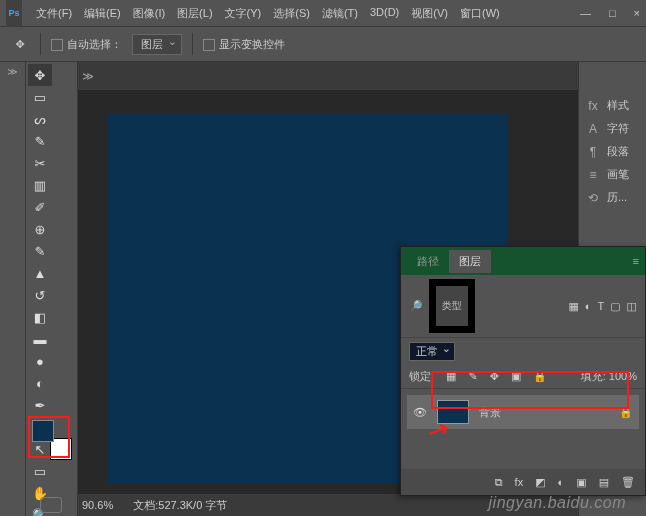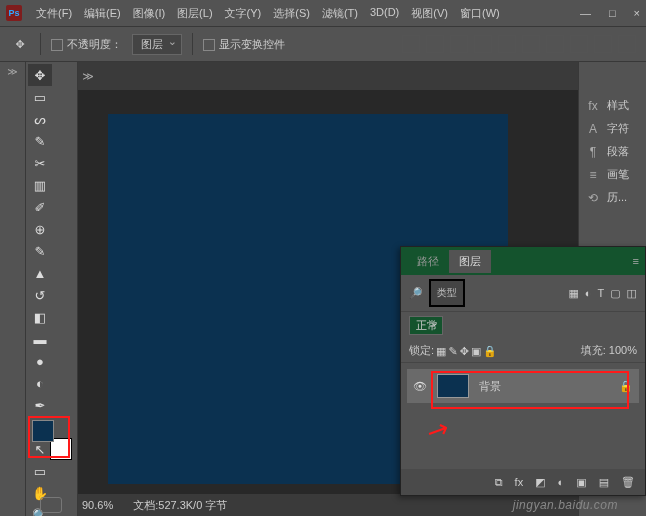--- a/index.html
+++ b/index.html
@@ -1,18 +1,18 @@
 <!DOCTYPE html>
 <html><head>
 <meta charset="utf-8">
 <style>
 *{margin:0;padding:0;box-sizing:border-box;font-family:"Microsoft YaHei",sans-serif;font-size:11px;color:#ccc;user-select:none}
 body{background:#535353;width:646px;height:516px;overflow:hidden;position:relative}
 .titlebar{height:26px;background:#535353;display:flex;align-items:center;padding:0 6px}
-.ps-logo{width:16px;height:16px;background:#7f1d1d;color:#31a8ff;font-weight:bold;font-size:9px;display:flex;align-items:center;justify-content:center;border-radius:2px;margin-right:10px}
+.ps-logo{width:16px;height:28px;background:#404040;color:#31a8ff;font-weight:bold;font-size:9px;display:flex;align-items:center;justify-content:center;border-radius:2px;margin-right:10px}
 .menu{display:flex;gap:4px}
 .menu span{padding:2px 4px;cursor:default}
 .winbtns{margin-left:auto;display:flex;gap:18px;color:#aaa;font-size:13px}
 .optbar{height:36px;background:#535353;border-top:1px solid #383838;border-bottom:1px solid #383838;display:flex;align-items:center;padding:0 10px;gap:10px}
 .optbar .ic{width:20px;height:20px;display:flex;align-items:center;justify-content:center;color:#ccc}
 .chk{width:12px;height:12px;border:1px solid #888;display:inline-block;margin-right:4px;vertical-align:middle}
 .drop{border:1px solid #666;padding:2px 18px 2px 8px;position:relative;background:#444}
 .drop::after{content:"⌄";position:absolute;right:4px;top:0;color:#aaa}
 .sep{width:1px;height:22px;background:#3a3a3a}
 .aligns{margin-left:auto;display:flex;gap:6px}
@@ -37,37 +37,37 @@
 .status{position:absolute;left:0;bottom:0;height:22px;background:#3a3a3a;width:100%;display:flex;align-items:center;padding:0 4px;gap:20px;color:#bbb}
 .rcol{width:68px;background:#535353;border-left:1px solid #383838;padding-top:32px}
 .rrow{display:flex;align-items:center;gap:6px;padding:4px 6px;color:#ccc}
 .rrow .ric{width:16px;text-align:center;color:#aaa;font-size:12px}
 .layerspanel{position:absolute;right:0;top:246px;width:246px;height:250px;background:#535353;border:1px solid #222;box-shadow:-2px 2px 6px rgba(0,0,0,.4)}
 .lp-tabs{height:28px;background:#14532d;display:flex;align-items:center;padding:0 6px}
 .lp-tabs .t{padding:4px 10px;color:#999}
 .lp-tabs .t.act{background:#535353;color:#ddd}
 .lp-tabs .mn{margin-left:auto;color:#aaa}
 .lp-row{display:flex;align-items:center;padding:4px 8px;gap:6px;border-bottom:1px solid #454545}
-.lp-row .sch{border:2px solid #000000;padding:5px 6px;background:#444;color:#bbb;font-size:10px}
+.lp-row .sch{border:7px solid #000000;padding:13px 6px;background:#444;color:#bbb;font-size:10px}
 .lp-row .ficons{margin-left:auto;display:flex;gap:6px;color:#aaa}
 .lp-row2{display:flex;padding:4px 8px;gap:8px;align-items:center;color:#aaa}
-.lp-row2 .dd{border:1px solid #666;padding:1px 4px 1px 6px;background:#14532d;position:relative}
+.lp-row2 .dd{border:1px solid #666;padding:1px 16px 1px 6px;background:#0f172a;position:relative}
 .lp-row2 .dd::after{content:"⌄";position:absolute;right:3px;top:-1px}
 .lp-row2 .r{margin-left:auto}
-.lockrow{display:flex;align-items:flex-end;padding:4px 8px;gap:2px;color:#aaa;border-bottom:1px solid #454545;font-size:10px}
+.lockrow{display:flex;align-items:center;padding:4px 8px;gap:12px;color:#aaa;border-bottom:1px solid #454545;font-size:10px}
 .lockrow .r{margin-left:auto}
 .layerlist{padding:6px}
 .layer{display:flex;align-items:center;background:#6a6a6a;height:34px;padding:0 6px;gap:10px}
 .layer .eye{color:#ddd}
 .layer .th{width:32px;height:24px;background:#0b3150;border:1px solid #999}
 .layer .lk{margin-left:auto;color:#ccc}
 .layer-hl{position:absolute;border:2px solid #ff1a1a;pointer-events:none;left:30px;top:124px;width:198px;height:38px}
 .lp-arrow{position:absolute;left:26px;top:168px;color:#ff1a1a;font-size:26px;transform:rotate(25deg)}
 .lp-foot{position:absolute;bottom:0;left:0;right:0;height:26px;background:#4a4a4a;display:flex;align-items:center;justify-content:flex-end;gap:12px;padding:0 10px;color:#888}
-.wm{position:absolute;right:28px;bottom:4px;color:#888;font-size:12px;font-style:italic;letter-spacing:.5px}
+.wm{position:absolute;right:20px;bottom:4px;color:#888;font-size:16px;font-style:italic;letter-spacing:.5px}
 </style>
 </head>
 <body>
 
 <div class="titlebar">
   <div class="ps-logo">Ps</div>
   <div class="menu">
     <span>文件(F)</span>
     <span>编辑(E)</span>
     <span>图像(I)</span>
@@ -82,21 +82,21 @@
   <div class="winbtns">
     <span>—</span>
     <span>□</span>
     <span>×</span>
   </div>
 </div>
 
 <div class="optbar">
   <span class="ic">✥</span>
   <span class="sep"></span>
-  <span><span class="chk"></span><span>不透明度：</span></span>
+  <span><span class="chk"></span><span>自动选择：</span></span>
   <span class="drop">图层</span>
   <span class="sep"></span>
   <span><span class="chk"></span><span>显示变换控件</span></span>
   <div class="aligns">
     <div class="ab"></div>
     <div class="ab"></div>
     <div class="ab"></div>
     <div class="ab"></div>
     <div class="ab"></div>
     <div class="ab"></div>

